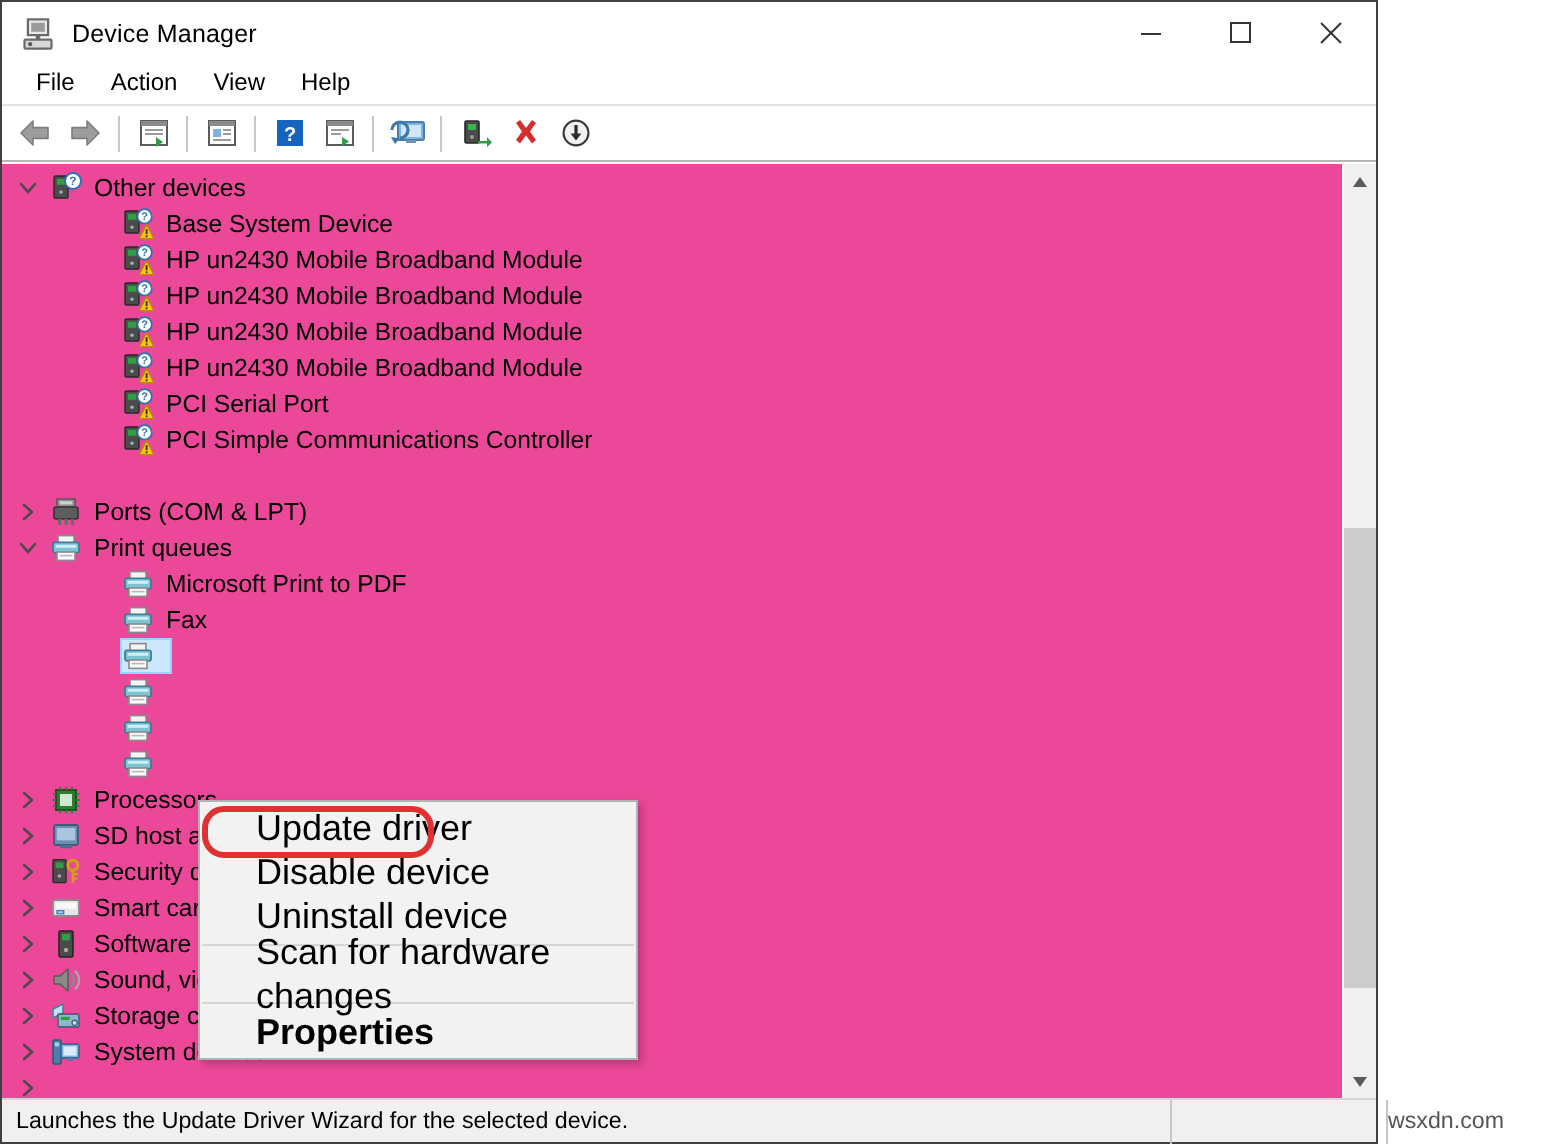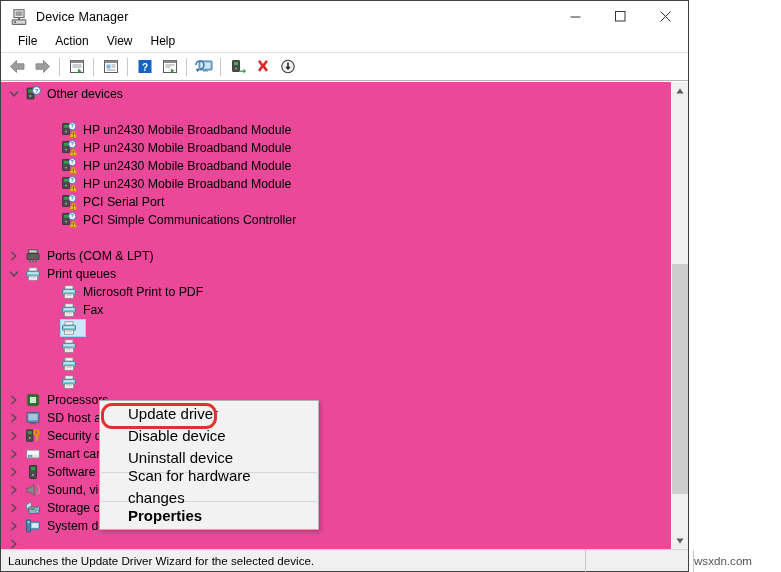--- a/index.html
+++ b/index.html
@@ -141,21 +141,21 @@
     background: #f2f2f2;
     border: 1px solid #b2b2b2;
     box-shadow: 2px 2px 4px rgba(0,0,0,.22);
     padding: 2px 0;
     z-index: 40;
   }
   .ctx-item {
     height: 22px;
     display: flex; align-items: center;
     padding-left: 28px; padding-right: 30px;
-    font-size: 15px; color: #000;
+    font-size: 18px; color: #000;
     line-height: 22px;
   }
   .ctx-item.bold { font-weight: bold; }
   .ctx-sep {
     height: 1px; background: #d6d6d6;
     margin: 3px 1px;
   }
   .ctx-highlight-box {
     position: absolute;
     border: 3px solid #e03030;
@@ -313,20 +313,33 @@
         <rect x="3.4" y="3.4" width="4.2" height="3" fill="#2f9e44"></rect>
         <circle cx="5.5" cy="10" r="0.9" fill="#aaa"></circle>
         <circle cx="11.5" cy="4.5" r="4" fill="#ffffff" stroke="#2d6fb5" stroke-width="1"></circle>
         <text x="11.5" y="6.6" font-size="6" font-weight="bold" fill="#2d6fb5" text-anchor="middle" font-family="Liberation Sans, sans-serif">?</text>
       </svg></span>
             <span class="lbl">Other devices</span>
           </span>
         </div>
         <div class="row depth1">
           <span class="chev"></span>
+          <span class="sel-hl">
+            <span class="ico"><svg viewBox="0 0 16 16" width="16" height="16">
+        <rect x="1.5" y="1.5" width="7" height="11" rx="0.6" fill="#4b4b4b" stroke="#2a2a2a" stroke-width="0.7"></rect>
+        <rect x="2.9" y="2.9" width="4.2" height="3" fill="#2f9e44"></rect>
+        <circle cx="5" cy="9.6" r="0.9" fill="#aaa"></circle>
+        <circle cx="11.3" cy="4.2" r="3.6" fill="#ffffff" stroke="#2d6fb5" stroke-width="0.9"></circle>
+        <text x="11.3" y="6.1" font-size="5.5" font-weight="bold" fill="#2d6fb5" text-anchor="middle" font-family="Liberation Sans, sans-serif">?</text>
+        <path d="M8.6 15.3 L12.3 8.3 L16 15.3 Z" fill="#f5c518" stroke="#b38b00" stroke-width="0.7" stroke-linejoin="round"></path>
+        <rect x="11.85" y="10.6" width="0.9" height="2.5" fill="#3a2d00"></rect>
+        <rect x="11.85" y="13.7" width="0.9" height="0.9" fill="#3a2d00"></rect>
+      </svg></span>
+            <span class="lbl">Base System Device</span>
+          </span>
         </div>
         <div class="row depth1">
           <span class="chev"></span>
           <span class="sel-hl">
             <span class="ico"><svg viewBox="0 0 16 16" width="16" height="16">
         <rect x="1.5" y="1.5" width="7" height="11" rx="0.6" fill="#4b4b4b" stroke="#2a2a2a" stroke-width="0.7"></rect>
         <rect x="2.9" y="2.9" width="4.2" height="3" fill="#2f9e44"></rect>
         <circle cx="5" cy="9.6" r="0.9" fill="#aaa"></circle>
         <circle cx="11.3" cy="4.2" r="3.6" fill="#ffffff" stroke="#2d6fb5" stroke-width="0.9"></circle>
         <text x="11.3" y="6.1" font-size="5.5" font-weight="bold" fill="#2d6fb5" text-anchor="middle" font-family="Liberation Sans, sans-serif">?</text>

